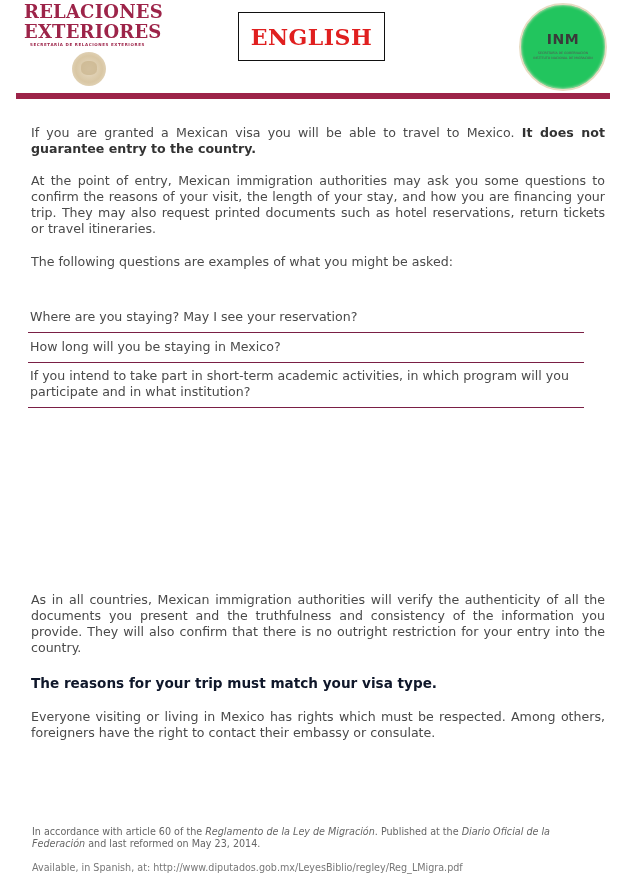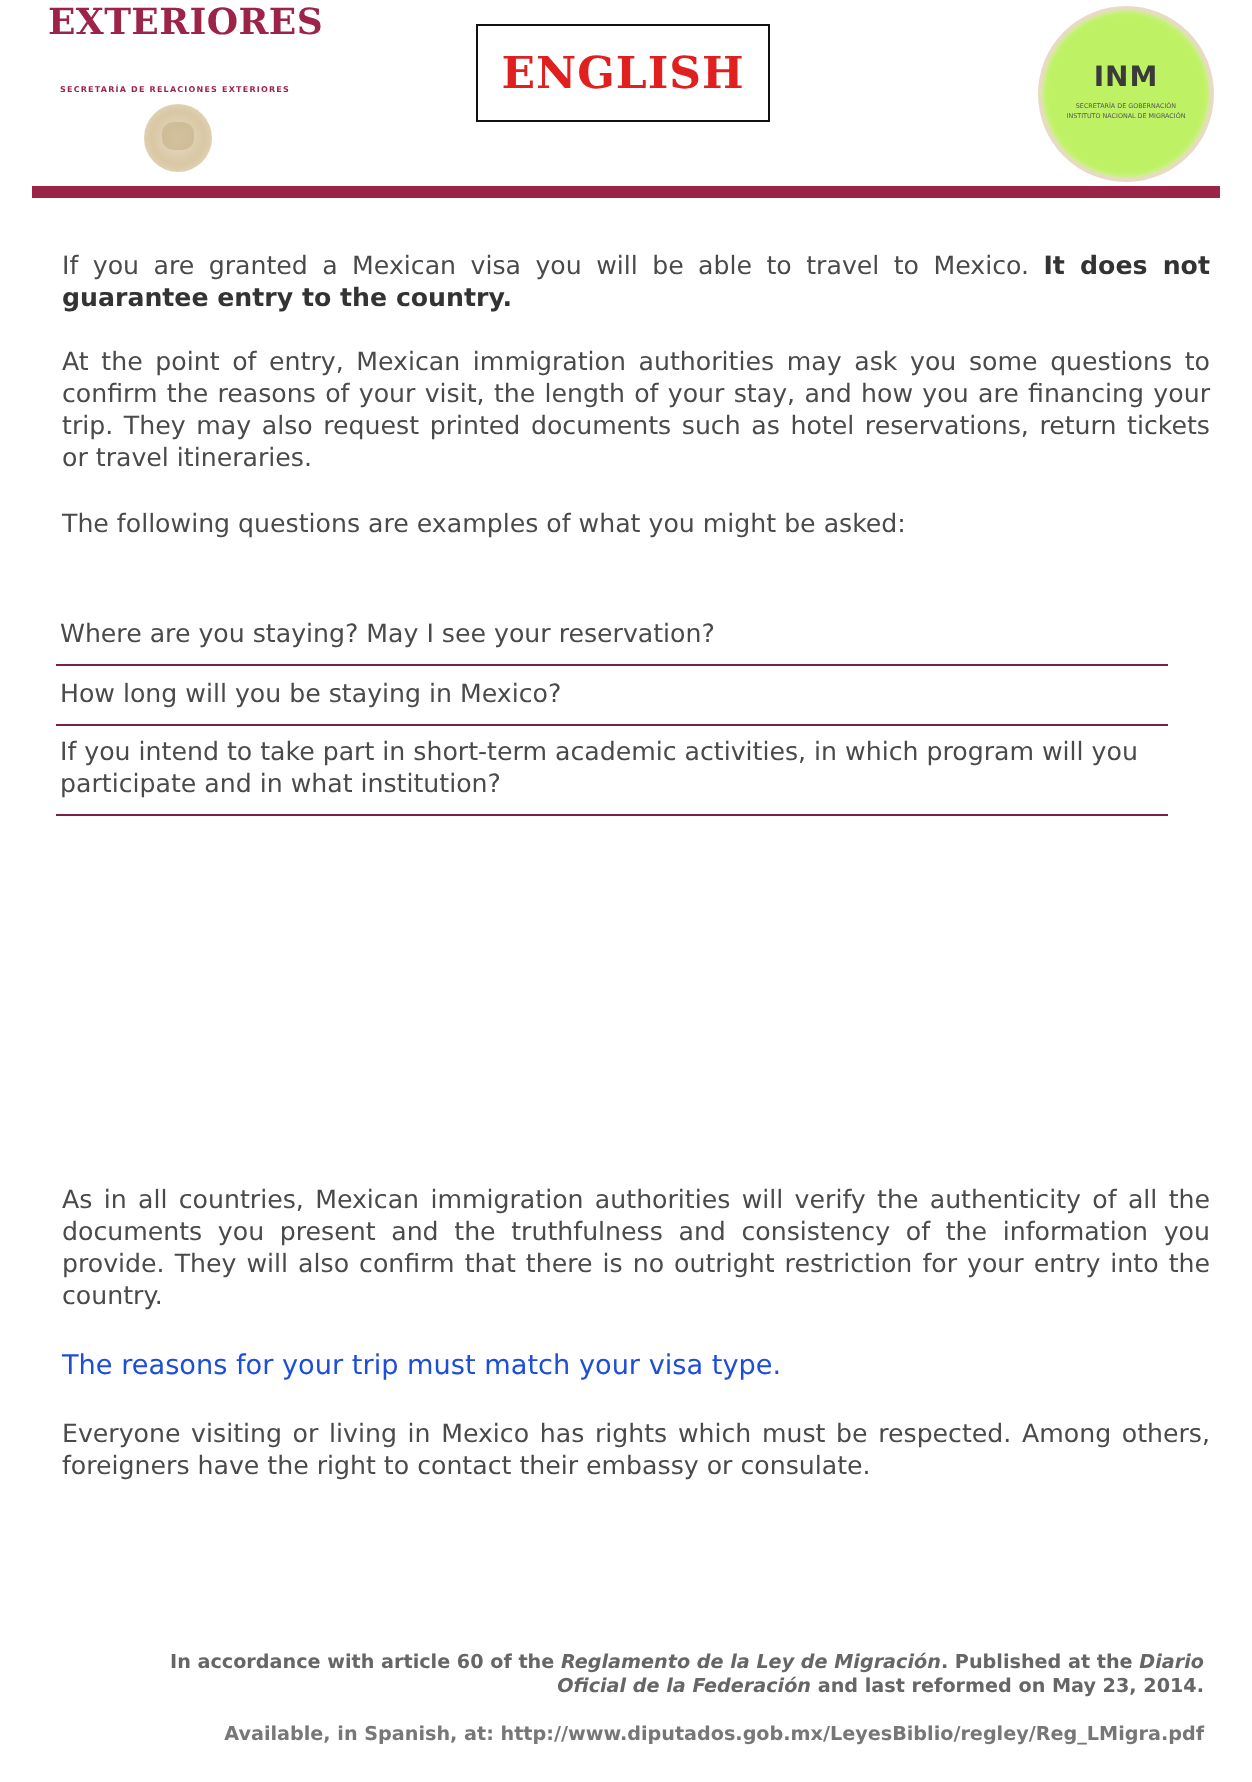--- a/index.html
+++ b/index.html
@@ -13,47 +13,48 @@
   .seal { position: absolute; left: 72px; top: 52px; width: 34px; height: 34px; border-radius: 50%;
     background: radial-gradient(circle, #e8dcc6 0%, #d9c7a4 55%, #ece2cf 100%); }
   .seal::after { content: ""; position: absolute; left: 9px; top: 9px; width: 16px; height: 14px; border-radius: 40%;
     background: #c9b48b; opacity: 0.7; }
 
   .lang-box { position: absolute; left: 238px; top: 12px; width: 147px; height: 49px; border: 1.3px solid #111; background: #fff;
     display: flex; align-items: center; justify-content: center; }
   .lang-label { font-family: "DejaVu Serif", serif; font-weight: bold; font-size: 22px; color: #e01f1f; letter-spacing: 0.5px; }
 
   .inm-circle { position: absolute; left: 519px; top: 3px; width: 88px; height: 88px; border-radius: 50%;
-    border: 2px solid #e7dcc3; background: #bef264; box-shadow: 0 0 3px #efe7d5 inset; }
+    border: 2px solid #e7dcc3; background: #22c55e; box-shadow: 0 0 3px #efe7d5 inset; }
   .inm-logo { position: absolute; left: 0; top: 26px; width: 100%; text-align: center; font-weight: bold; font-size: 14px; color: #3a3a3a; letter-spacing: 0.5px; }
   .inm-sub1, .inm-sub2 { position: absolute; left: 6px; width: 72px; text-align: center; font-size: 3.2px; color: #555; }
   .inm-sub1 { top: 46px; }
   .inm-sub2 { top: 51px; }
 
   .top-rule { position: absolute; left: 16px; top: 93px; width: 594px; height: 6px; background: #9d2449; }
 
   .para { position: absolute; left: 31px; width: 574px; font-size: 12.6px; line-height: 16px; color: #4a4a4a; text-align: justify; }
   .para b { color: #333; }
   .p1 { top: 125px; }
   .p2 { top: 173px; }
   .p3 { top: 254px; text-align: left; }
 
   .q-list { position: absolute; left: 28px; top: 302px; width: 556px; }
   .q-item { position: relative; border-bottom: 1.3px solid #7a1f45; font-size: 12.6px; line-height: 16px; color: #4a4a4a; padding-left: 2px; }
   .q-last { width: 558px; }
 
-  .footer-note { position: absolute; left: 56px; width: 546px; text-align: right; font-size: 9.6px; line-height: 12px; color: #666; font-weight: bold; }
+  .footer-note { position: absolute; left: 32px; width: 546px; text-align: left; font-size: 9.6px; line-height: 12px; color: #666; }
   .f1 { top: 826px; }
   .f2 { top: 862px; color: #777; }
 </style>
 </head>
 <body>
 
 <div class="header">
   <div class="sre-title">
+    <div>RELACIONES</div>
     <div>EXTERIORES</div>
   </div>
   <div class="sre-sub">SECRETARÍA DE RELACIONES EXTERIORES</div>
   <div class="seal"></div>
 
   <div class="lang-box">
     <span class="lang-label">ENGLISH</span>
   </div>
 
   <div class="inm-circle">
@@ -73,19 +74,19 @@
 
 <div class="q-list">
   <div class="q-item" style="height:31px;padding-top:7px;">Where are you staying? May I see your reservation?</div>
   <div class="q-item" style="height:30px;padding-top:6px;">How long will you be staying in Mexico?</div>
   <div class="q-item" style="height:44px;padding-top:5px;width:570px;padding-right:14px;border-bottom:none;">If you intend to take part in short-term academic activities, in which program will you participate and in what institution?</div>
   <div style="width:556px;border-bottom:1.3px solid #7a1f45;"></div>
 </div>
 
 <p class="para" style="top:592px;">As in all countries, Mexican immigration authorities will verify the authenticity of all the documents you present and the truthfulness and consistency of the information you provide. They will also confirm that there is no outright restriction for your entry into the country.</p>
 
-<p class="para" style="top:675px;font-size:13.6px;font-weight:normal;color:#1d4ed8;">The reasons for your trip must match your visa type.</p>
+<p class="para" style="top:675px;font-size:13.6px;font-weight:bold;color:#0f172a;">The reasons for your trip must match your visa type.</p>
 
 <p class="para" style="top:709px;">Everyone visiting or living in Mexico has rights which must be respected. Among others, foreigners have the right to contact their embassy or consulate.</p>
 
 <p class="footer-note f1"><span>In accordance with article 60 of the </span><i>Reglamento de la Ley de Migración</i><span>. Published at the </span><i>Diario Oficial de la Federación</i><span> and last reformed on May 23, 2014.</span></p>
 
 <p class="footer-note f2">Available, in Spanish, at: http://www.diputados.gob.mx/LeyesBiblio/regley/Reg_LMigra.pdf</p>
 
 </body></html>

